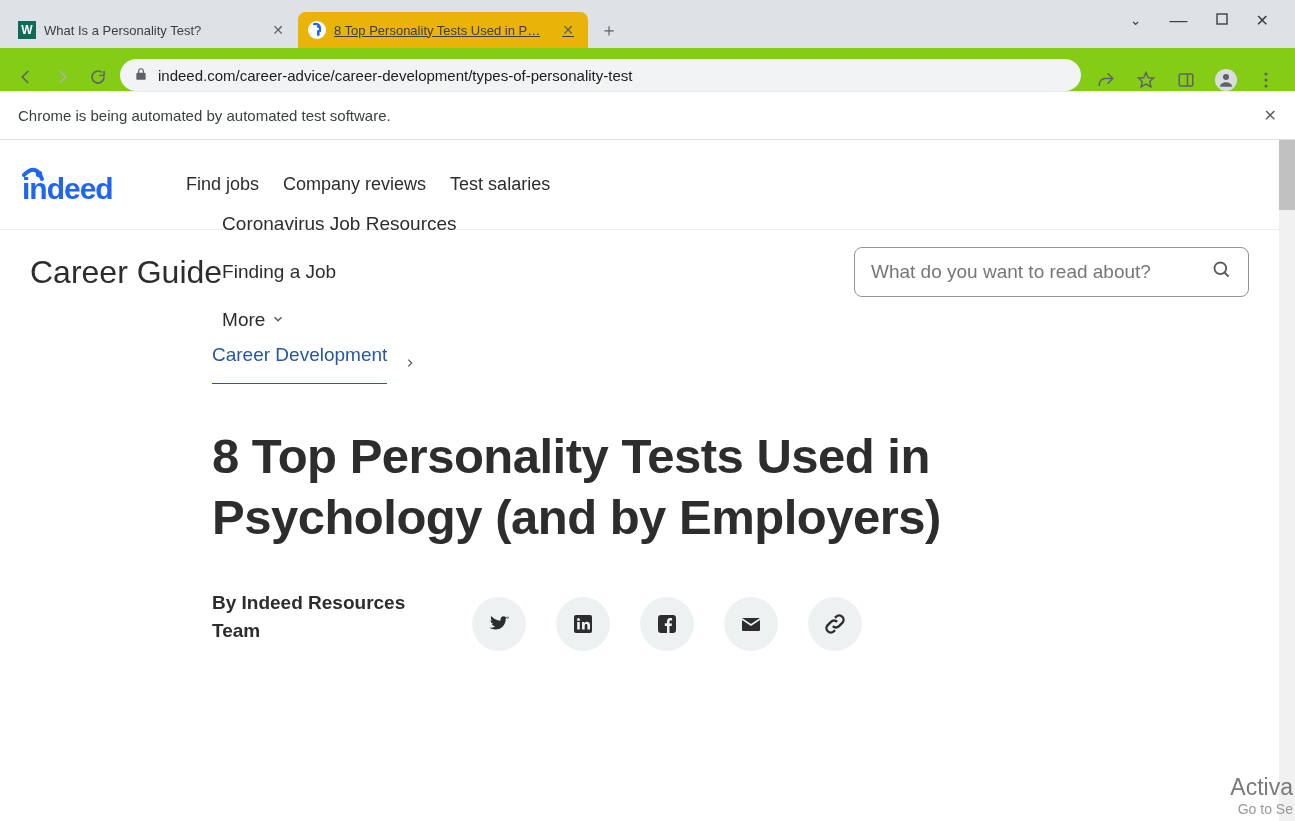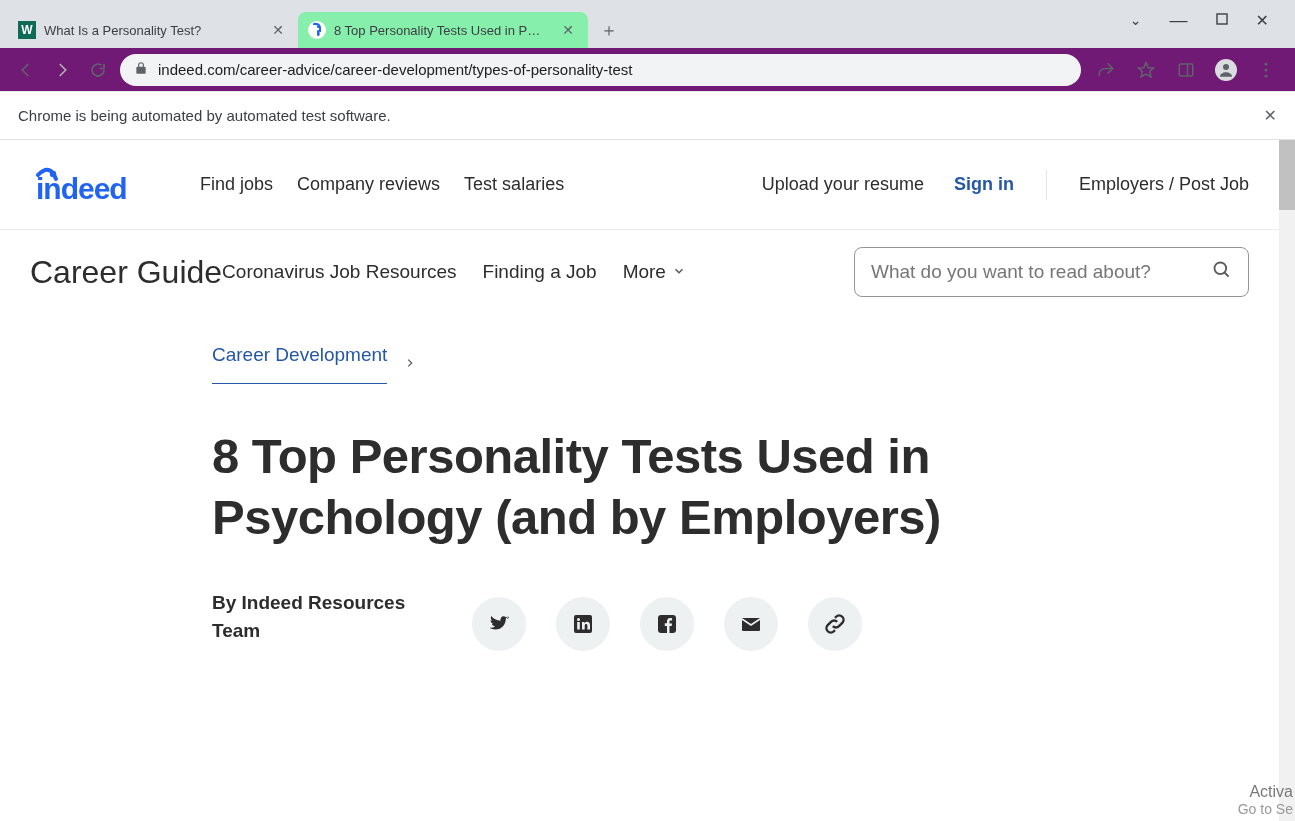--- a/index.html
+++ b/index.html
@@ -1,30 +1,30 @@
 <!DOCTYPE html>
 <html><head>
 <meta charset="utf-8">
 <style>
 * { margin:0; padding:0; box-sizing:border-box; font-family: Arial, Helvetica, sans-serif; }
 body { width:1295px; height:821px; overflow:hidden; background:#fff; position:relative;}
 
 
 .tabstrip { height:48px; background:#dee1e6; display:flex; align-items:flex-end; padding-left:8px; position:relative; }
 .tab { height:36px; display:flex; align-items:center; font-size:13px; color:#3c4043; border-radius:8px 8px 0 0; padding:0 10px; gap:8px; position:relative; width:290px; }
-.tab.active { background:#86efac; }
+.tab.active { background:#eab308;text-decoration:underline; }
 .tab .favicon { width:18px; height:18px; display:flex; align-items:center; justify-content:center; }
 .tab .title { flex:1; overflow:hidden; white-space:nowrap; text-overflow:ellipsis; font-size:13px;}
 .tab .close { font-size:14px; color:#5f6368; cursor:pointer; padding:2px 4px;}
 .new-tab { width:30px; height:30px; display:flex; align-items:center; justify-content:center; font-size:18px; color:#5f6368; cursor:pointer; margin-left:6px; margin-bottom:3px;}
 .win-controls { position:absolute; right:0; top:0; height:40px; display:flex; align-items:center; gap:28px; padding-right:26px; color:#3c4043;}
 .win-controls span { font-size:14px; cursor:pointer; font-family: "Segoe UI Symbol", Arial;}
 .chevdown { font-size:18px; }
 
-.addrbar { height:44px; background:#701a75; display:flex; align-items:center; padding:0 12px; gap:8px; border-bottom:1px solid #ebebeb;}
+.addrbar { height:44px; background:#84cc16; display:flex; align-items:flex-end; padding:0 12px; gap:8px; border-bottom:1px solid #ebebeb;}
 .navbtn { width:28px; height:28px; display:flex; align-items:center; justify-content:center; color:#5f6368; cursor:pointer;}
 .navbtn.disabled { color:#b0b0b0; }
 .omnibox { flex:1; height:32px; background:#f1f3f4; border-radius:16px; display:flex; align-items:center; padding:0 14px; gap:10px; font-size:15px; color:#202124;}
 .omnibox .lock { font-size:13px; color:#5f6368;}
 .right-icons { display:flex; gap:18px; align-items:center; color:#5f6368; padding:0 6px;}
 .right-icons span { cursor:pointer; display:flex; align-items:center; justify-content:center; width:22px; height:22px;}
 .avatar-circle { width:26px; height:26px; border-radius:50%; background:#dadce0; display:flex; align-items:center; justify-content:center;}
 
 .infobar { height:48px; border-bottom:1px solid #e0e0e0; display:flex; align-items:center; padding:0 18px; font-size:15px; color:#3c4043; justify-content:space-between;}
 .infobar .msg {}
@@ -32,36 +32,36 @@
 
 
 .viewport { position:absolute; top:140px; left:0; right:0; bottom:0; overflow:hidden;}
 .page { width:1279px; height:100%; background:#fff;}
 
 
 .scrollbar-track { position:absolute; right:0; top:140px; width:16px; bottom:0; background:#f1f1f1;}
 .scrollbar-thumb { position:absolute; top:0; width:16px; height:70px; background:#c1c1c1;}
 
 
-.site-header { height:90px; border-bottom:1px solid #ececec; display:flex; align-items:center; padding:0 30px;}
+.site-header { height:90px; border-bottom:1px solid #ececec; display:flex; align-items:center; padding:0 16px;}
 .logo { width:140px; height:40px; display:flex; align-items:center; }
 .logo svg {}
 .main-nav { display:flex; gap:24px; margin-left:30px; font-size:18px; color:#2d2d2d;}
 .main-nav a { cursor:pointer; }
 .spacer { flex:1; }
 .right-nav { display:flex; align-items:center; gap:30px; font-size:18px; color:#2d2d2d;}
 .right-nav .signin { color:#2557a7; font-weight:bold; }
 .right-nav .divider { width:1px; height:30px; background:#e4e4e4; margin:0 2px;}
 .right-nav a { cursor:pointer;}
 
 
 .sub-header { height:84px; display:flex; align-items:center; padding:0 30px; justify-content:space-between;}
 .sub-left { display:flex; align-items:center; }
 .sub-title { font-size:32px; font-weight:400; color:#2d2d2d;}
-.sub-links { display:flex; gap:26px; font-size:19px; color:#2d2d2d;}
+.sub-links { display:flex; gap:26px; font-size:19px; color:#2d2d2d;flex-direction:column;}
 .sub-links .more { display:flex; align-items:center; gap:6px; cursor:pointer;}
 .searchbox { width:395px; height:50px; border:1px solid #949494; border-radius:8px; display:flex; align-items:center; padding:0 16px; justify-content:space-between;}
 .searchbox span.ph { color:#767676; font-size:19px;}
 .searchbox .sicon { color:#595959; }
 
 
 .article-wrap { padding:30px 0 0 0; width:100%;}
 .article { width:860px; margin-left:212px;}
 .breadcrumb { display:flex; align-items:center; gap:18px; font-size:19px; color:#2d2d2d; margin-bottom:42px;}
 .breadcrumb .bc-link { color:#2557a7; border-bottom:1px solid #2557a7; cursor:pointer; padding-bottom:17px;}
@@ -70,21 +70,21 @@
 .article-title { font-size:49px; font-weight:800; line-height:1.25; color:#2d2d2d; margin-bottom:40px; letter-spacing:-0.5px;}
 .meta-row { display:flex; align-items:flex-start; gap:60px;}
 .byline { width:200px;}
 .byline .author { font-size:19px; font-weight:700; color:#2d2d2d; line-height:1.5;}
 .byline .date { font-size:19px; color:#595959; margin-top:4px;}
 .share { display:flex; gap:30px; align-items:center; margin-top:8px;}
 .share-btn { width:54px; height:54px; border-radius:50%; background:#eef1f2; display:flex; align-items:center; justify-content:center; cursor:pointer; color:#2d2d2d;}
 
 
 .watermark { position:absolute; right:0; bottom:0; text-align:right; color:#8a8a8a; padding:4px 2px; pointer-events:none;}
-.watermark .l1 { font-size:16px; color:#7a7a7a;}
+.watermark .l1 { font-size:23px; color:#7a7a7a;}
 .watermark .l2 { font-size:14px; color:#999;}
 </style>
 </head>
 <body>
 
 <div class="tabstrip">
   <div class="tab">
     <span class="favicon">
       <svg width="18" height="18">
           <rect width="18" height="18" fill="#0f6b55"></rect>
@@ -189,26 +189,20 @@
         <circle cx="23" cy="9" r="3.2" fill="#2164f3"></circle>
         <text x="6" y="34" font-size="30" font-weight="bold" fill="#2164f3" font-family="Arial" letter-spacing="-1">indeed</text>
       </svg>
     </div>
     <div class="main-nav">
       <a>Find jobs</a>
       <a>Company reviews</a>
       <a>Test salaries</a>
     </div>
     <div class="spacer"></div>
-    <div class="right-nav">
-      <a>Upload your resume</a>
-      <a class="signin">Sign in</a>
-      <div class="divider"></div>
-      <a>Employers / Post Job</a>
-    </div>
   </div>
 
   <div class="sub-header">
     <div class="sub-left">
       <div class="sub-title">Career Guide</div>
       <div class="sub-links">
         <a>Coronavirus Job Resources</a>
         <a>Finding a Job</a>
         <span class="more">
           <span>More</span>

